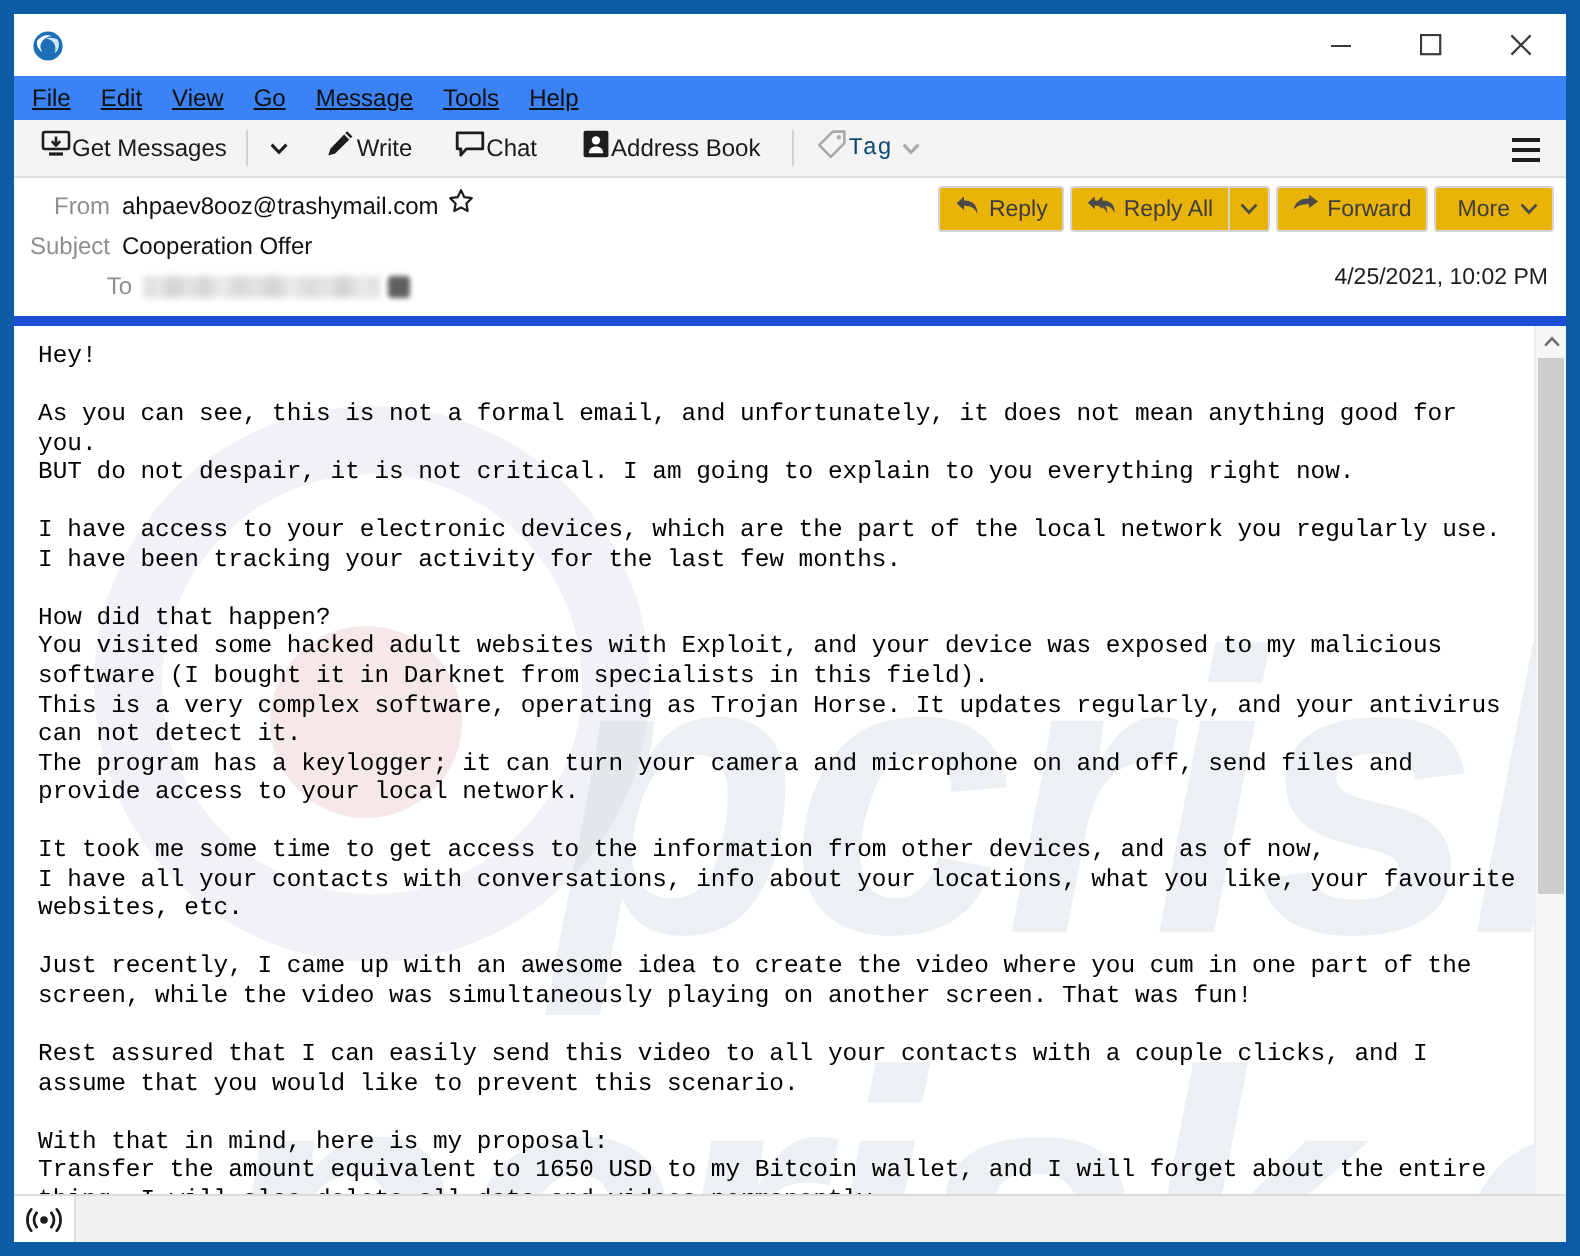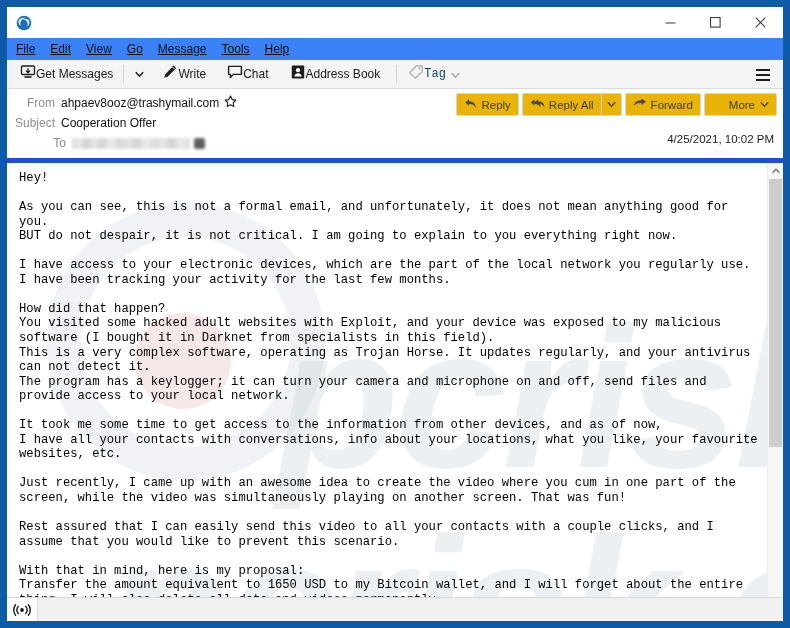--- a/index.html
+++ b/index.html
@@ -526,21 +526,21 @@
         <div class="rbtn">
           <span>
             <svg width="14" height="12" viewBox="0 0 14 12">
               <path d="M0.8 7.8 C1.6 3.6 4.6 2.2 8.6 2.2 V0.4 L13 3.7 L8.6 7 V5.1 C5.2 5.1 2.6 5.7 0.8 7.8 Z" fill="#4a4a4a"></path>
             </svg>
           </span>
           <span class="lbl">Forward</span>
         </div>
 
         <div class="rbtn">
-          <span class="lbl" style="margin-left:17px;">More</span>
+          <span class="lbl" style="margin-left:4px;">More</span>
           <span style="margin-left:5px;display:flex;">
             <svg width="9" height="7" viewBox="0 0 9 7">
                 <path d="M0.8 1.3 L4.5 5.2 L8.2 1.3" stroke="#4a4a4a" stroke-width="1.4" fill="none"></path>
               </svg>
           </span>
         </div>
       </div>
 
       <div class="msgdate">4/25/2021, 10:02 PM</div>
     </div>

